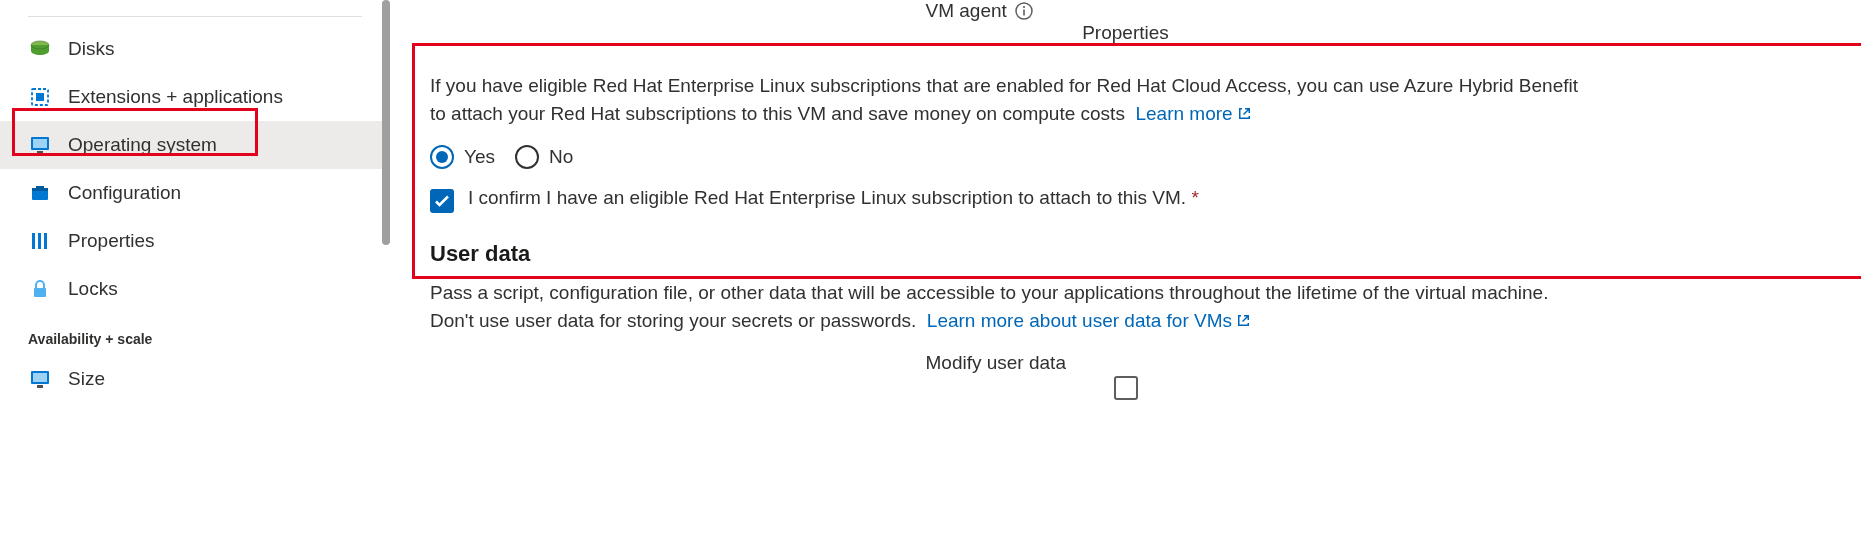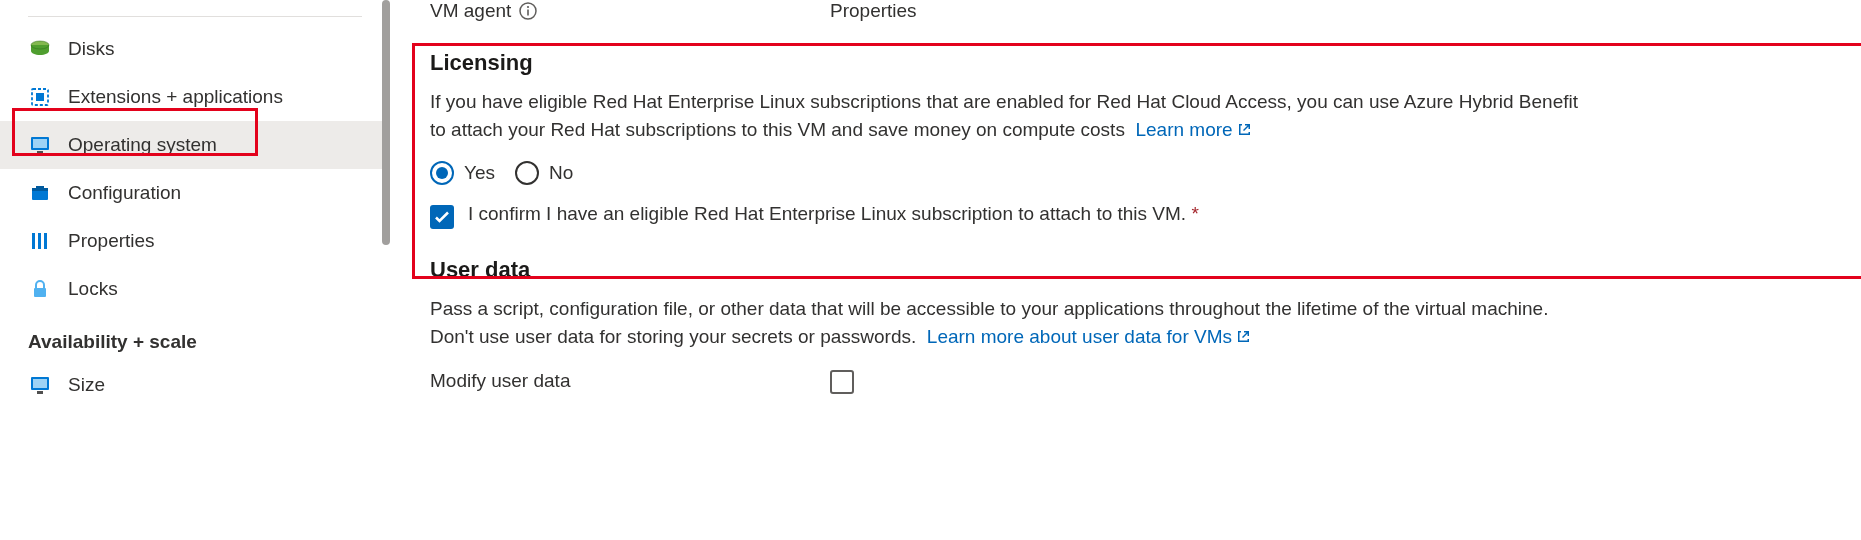--- a/index.html
+++ b/index.html
@@ -42,21 +42,21 @@
       display: flex;
       align-items: center;
       justify-content: center;
       flex-shrink: 0;
     }
     .sidebar-item .label {
       font-size: 19px;
       color: #323130;
     }
     .sidebar-section-title {
-      font-size: 19px;
+      font-size: 14px;
       font-weight: 600;
       padding: 18px 0 8px 28px;
       color: #323130;
     }
     .red-box-sidebar {
       position: absolute;
       border: 3px solid #e3021c;
       left: 12px;
       top: 108px;
       width: 246px;
@@ -75,20 +75,21 @@
     
     .main {
       flex: 1;
       padding: 0 40px 0 40px;
       position: relative;
     }
     .kv-row {
       display: flex;
       align-items: center;
       margin-bottom: 12px;
+      flex-direction: column;
     }
     .kv-label {
       width: 400px;
       display: flex;
       align-items: center;
       gap: 8px;
       font-size: 19px;
       color: #323130;
     }
     .kv-value {
@@ -288,21 +289,20 @@
             <circle cx="9" cy="9" r="8" fill="none" stroke="#605e5c" stroke-width="1.5"></circle>
             <rect x="8.2" y="7.5" width="1.6" height="6" fill="#605e5c"></rect>
             <circle cx="9" cy="5" r="1.1" fill="#605e5c"></circle>
           </svg>
       </span>
     </div>
     <div class="kv-value">Properties</div>
   </div>
 
   <div class="section">
-    <div class="section-title">Licensing</div>
     <div class="section-desc">
       <span>If you have eligible Red Hat Enterprise Linux subscriptions that are enabled for Red Hat Cloud Access, you can use Azure Hybrid Benefit to attach your Red Hat subscriptions to this VM and save money on compute costs</span>
       &nbsp;<span class="link">
         <span>Learn more</span>
         <span class="ext-icon">
           <svg width="15" height="15" viewBox="0 0 15 15">
               <path d="M5 2v1.5H3.5v8h8V10H13v3H2V2h3zm8 0v5h-1.5V4.5L7 9 6 8l4.5-4.5H8V2h5z" fill="#0067b8"></path>
             </svg>
         </span>
       </span>

